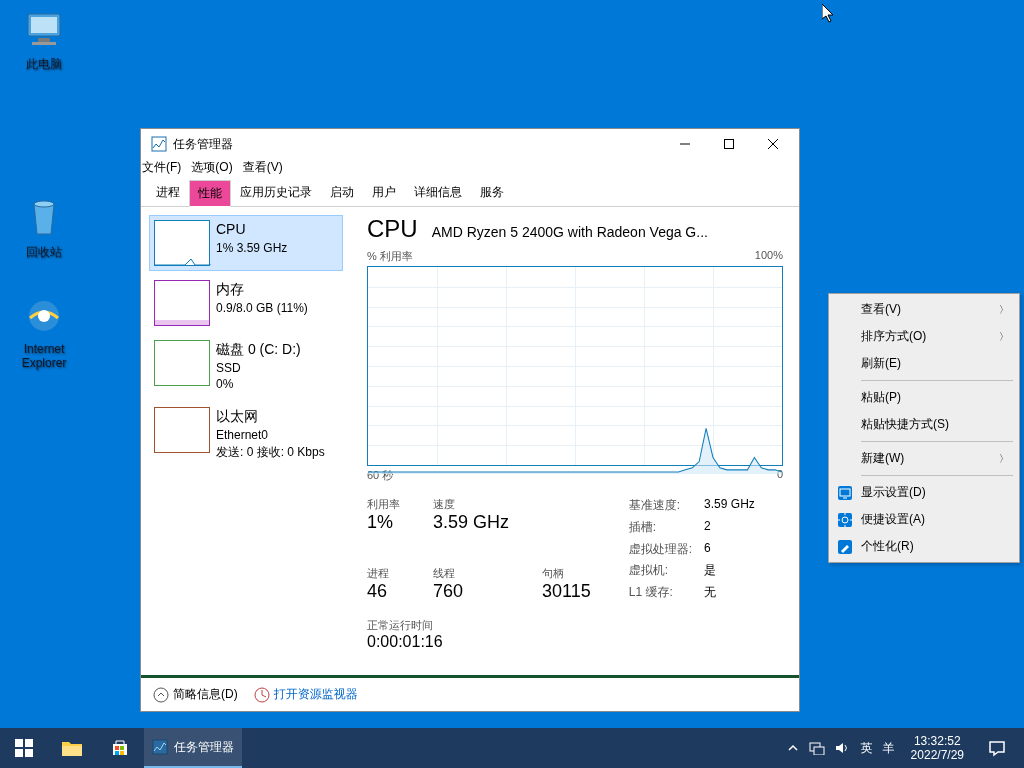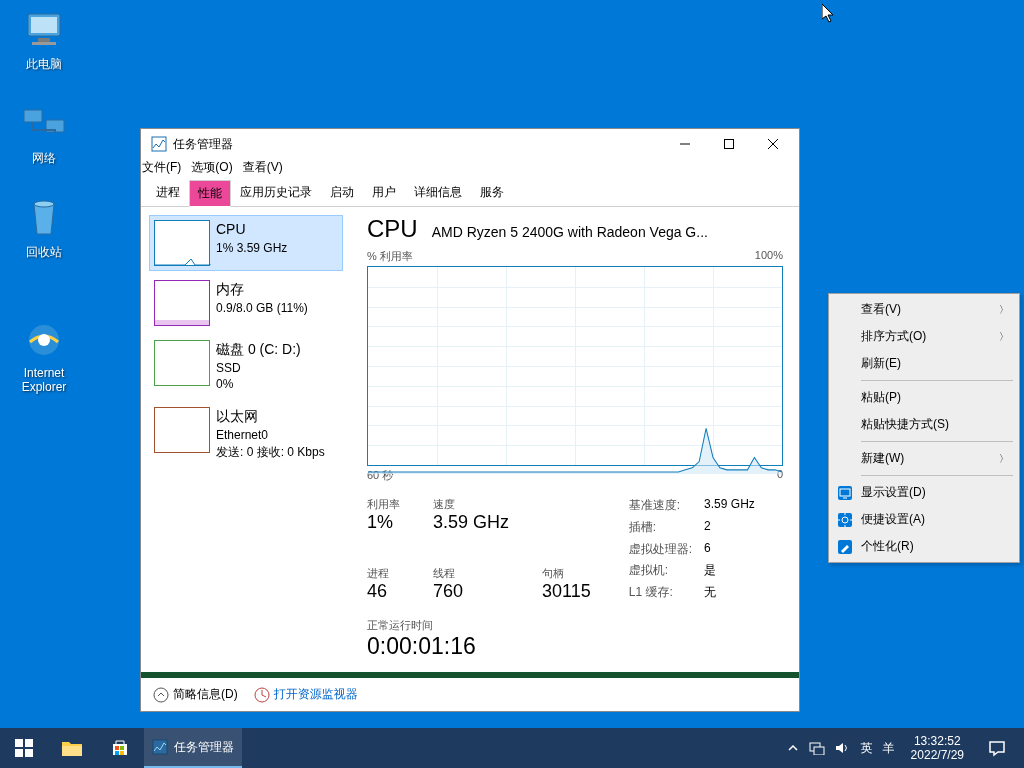--- a/index.html
+++ b/index.html
@@ -1,20 +1,20 @@
 <!DOCTYPE html>
 <html><head>
 <meta charset="utf-8">
 <style>
 * { margin: 0; padding: 0; box-sizing: border-box; font-family: "Segoe UI", "Microsoft YaHei", sans-serif; }
 body { width: 1024px; height: 768px; overflow: hidden; background: #0078d7; position: relative; }
 
 
 .desktop { position: absolute; top: 0; left: 0; width: 100%; height: 100%; }
-.desktop-icon { position: absolute; width: 76px; text-align: center; color: #ffffff; font-size: 12px; cursor: pointer; }
+.desktop-icon { position: absolute; width: 76px; text-align: center; color: #0f172a; font-size: 12px; cursor: pointer; }
 .desktop-icon .di-img { width: 48px; height: 48px; margin: 0 auto 2px; display: flex; align-items: center; justify-content: center; }
 .desktop-icon .label { text-shadow: 1px 1px 2px rgba(0,0,0,0.6); }
 
 
 .tm-window { position: absolute; left: 140px; top: 128px; width: 660px; height: 584px; background: #fff; border: 1px solid #8a8a8a; display: flex; flex-direction: column; }
 .titlebar { height: 30px; display: flex; align-items: center; padding: 0 4px; justify-content: space-between; }
 .titlebar .tl { display: flex; align-items: center; gap: 6px; font-size: 12px; color: #000; padding-left: 6px; }
 .titlebar .tr { display: flex; }
 .titlebar .wbtn { width: 44px; height: 30px; display: flex; align-items: center; justify-content: center; color: #333; font-size: 12px; }
 .menubar { height: 20px; padding: 0 1px; font-size: 12px; color: #000; display: flex; gap: 10px; }
@@ -49,23 +49,23 @@
 
 .stats { display: flex; gap: 38px; margin-top: 14px; font-size: 12px; }
 .stats-left { display: grid; grid-template-columns: auto auto auto; column-gap: 16px; row-gap: 8px; gap: 33px; }
 .stats .lbl { font-size: 11px; color: #555; }
 .stats .val { font-size: 18px; color: #000; }
 .stats-right { display: grid; grid-template-columns: auto auto; column-gap: 12px; row-gap: 4px; font-size: 12px; }
 .stats-right .rl { color: #555; }
 
 .uptime { margin-top: 16px; font-size: 12px; }
 .uptime .lbl { color: #555; font-size: 11px; }
-.uptime .val { font-size: 23px; }
-
-.footer { border-top: 6px solid #14532d; padding: 8px 12px; font-size: 12px; display: flex; align-items: center; gap: 16px; }
+.uptime .val { font-size: 16px; }
+
+.footer { border-top: 3px solid #14532d; padding: 8px 12px; font-size: 12px; display: flex; align-items: center; gap: 16px; }
 .footer .fl { display: flex; align-items: center; gap: 4px; cursor: pointer; }
 .footer .link { color: #0066cc; cursor: pointer; display: flex; align-items: center; gap: 4px; }
 
 
 .ctx-menu { position: absolute; left: 828px; top: 293px; width: 192px; background: #eee; border: 1px solid #a0a0a0; padding: 2px; font-size: 12px; box-shadow: 2px 2px 4px rgba(0,0,0,0.2); }
 .ctx-item { padding: 5px 8px 5px 30px; display: flex; justify-content: space-between; align-items: center; cursor: default; position: relative; }
 .ctx-sep { height: 1px; background: #c0c0c0; margin: 3px 4px 3px 30px; }
 .ctx-item .arrow { font-size: 10px; }
 .ctx-item .cicon { position: absolute; left: 6px; width: 16px; height: 16px; }
 
@@ -94,40 +94,30 @@
     <div class="di-img">
       <svg width="40" height="36">
           <rect x="4" y="2" width="32" height="22" rx="2" fill="#4aa3df" stroke="#2a6aa0"></rect>
           <rect x="7" y="5" width="26" height="16" fill="#bde1f6"></rect>
           <rect x="14" y="26" width="12" height="4" fill="#7a7a7a"></rect>
           <rect x="8" y="30" width="24" height="3" fill="#999"></rect>
         </svg>
     </div>
     <div class="label">此电脑</div>
   </div>
-  <div class="desktop-icon" style="left:6px; top:100px">
-    <div class="di-img">
-      <svg width="44" height="36">
-          <rect x="2" y="4" width="18" height="12" rx="1" fill="#4aa3df" stroke="#2a6aa0"></rect>
-          <rect x="24" y="14" width="18" height="12" rx="1" fill="#4aa3df" stroke="#2a6aa0"></rect>
-          <path d="M11 16 L11 24 L33 24 L33 26" stroke="#2a6aa0" fill="none" stroke-width="2"></path>
-        </svg>
-    </div>
-    <div class="label">网络</div>
-  </div>
   <div class="desktop-icon" style="left:6px; top:194px">
     <div class="di-img">
       <svg width="40" height="44">
           <path d="M10 8 L30 8 L27 38 L13 38 Z" fill="#5ab0e8" stroke="#2a6aa0"></path>
           <ellipse cx="20" cy="8" rx="10" ry="3" fill="#8cd0f5" stroke="#2a6aa0"></ellipse>
         </svg>
     </div>
     <div class="label">回收站</div>
   </div>
-  <div class="desktop-icon" style="left:6px; top:316px">
+  <div class="desktop-icon" style="left:6px; top:292px">
     <div class="di-img">
       <svg width="40" height="40">
           <circle cx="20" cy="20" r="15" fill="#2a8fd8"></circle>
           <path d="M6 22 Q20 10 34 22" stroke="#ffd040" stroke-width="3" fill="none"></path>
           <circle cx="20" cy="20" r="6" fill="#fff"></circle>
         </svg>
     </div>
     <div class="label" style="white-space:pre-line">Internet
 Explorer</div>
   </div>

